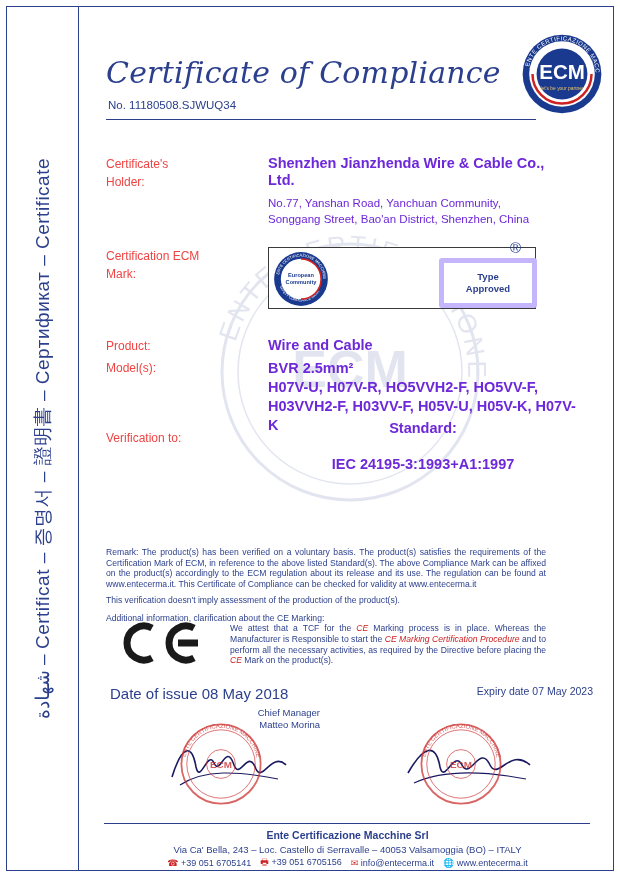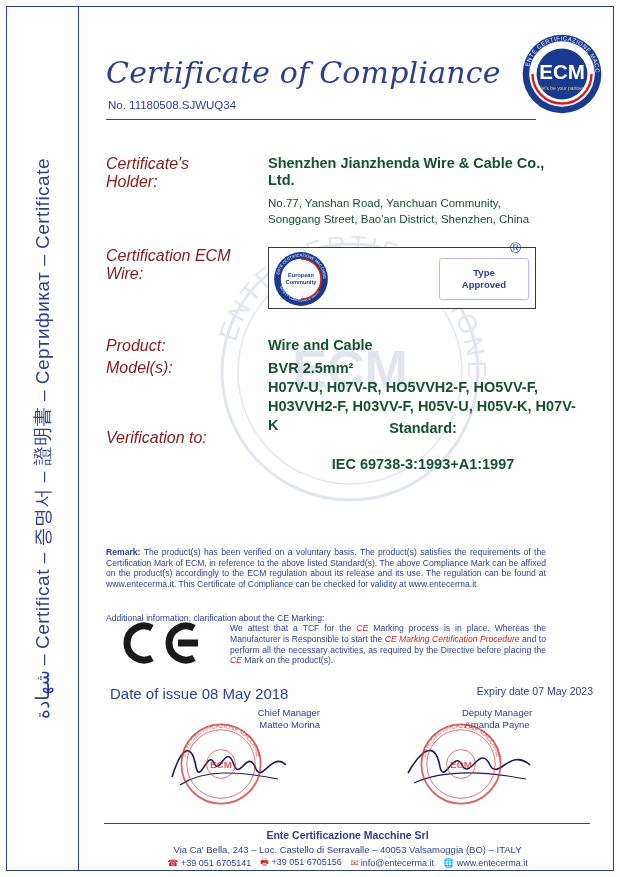--- a/index.html
+++ b/index.html
@@ -90,28 +90,27 @@
     position: absolute;
     left: 120px; top: 215px;
     width: 300px; height: 300px;
     opacity: 0.13;
     pointer-events: none;
   }
 
   
   .row-label {
     position: absolute;
-    color: #7f1d1d;
-    font-size: 16px;
+    color: #ef4444;
+    font-size: 12px;
     line-height: 18px;
-    font-style: italic;
   }
   .row-value {
     position: absolute;
-    color: #14532d;
+    color: #6d28d9;
     font-size: 13px;
     line-height: 17px;
   }
   .value-strong {
     font-weight: bold;
     font-size: 14.5px;
   }
   .value-small {
     font-size: 11.5px;
     line-height: 16px;
@@ -128,21 +127,21 @@
   }
   .mark-box .ce-round {
     position: absolute;
     left: 4px; top: 3px;
     width: 56px; height: 56px;
   }
   .type-approved {
     position: absolute;
     left: 170px; top: 10px;
     width: 88px; height: 40px;
-    border: 1px solid #c4b5fd;
+    border: 5px solid #c4b5fd;
     border-radius: 3px;
     color: #2b3f8c;
     font-size: 9.5px;
     font-weight: bold;
     display: flex;
     flex-direction: column;
     align-items: center;
     justify-content: center;
     line-height: 12px;
   }
@@ -156,21 +155,21 @@
   
   .remark {
     position: absolute;
     left: 26px; top: 540px;
     width: 440px;
     font-size: 8.6px;
     line-height: 10.6px;
     color: #2b3f8c;
     text-align: justify;
   }
-  .remark b { font-weight: bold; }
+  .remark b { font-weight: normal; }
   .remark-note {
     position: absolute;
     left: 26px; top: 588px;
     width: 440px;
     font-size: 8.6px;
     line-height: 10.6px;
     color: #2b3f8c;
   }
   .addl {
     position: absolute;
@@ -315,21 +314,21 @@
       <span>Holder:</span>
     </div>
     <div class="row-value value-strong" style="left:188px; top:148px; width:300px;">Shenzhen Jianzhenda Wire &amp; Cable Co., Ltd.</div>
     <div class="row-value value-small" style="left:188px; top:188px; width:310px;">
       <span>No.77, Yanshan Road, Yanchuan Community,</span><br>
       <span>Songgang Street, Bao'an District, Shenzhen, China</span>
     </div>
 
     <div class="row-label" style="left:26px; top:240px;">
       <span>Certification ECM</span><br>
-      <span>Wire:</span>
+      <span>Mark:</span>
     </div>
 
     <div class="mark-box">
       <svg class="ce-round" viewBox="0 0 100 100">
         <defs>
           <path id="mkTop" d="M 50,50 m -40,0 a 40,40 0 1,1 80,0"></path>
           <path id="mkBot" d="M 50,50 m -40,0 a 40,40 0 1,0 80,0"></path>
         </defs>
         <circle cx="50" cy="50" r="48" fill="#1a3a8f"></circle>
         <circle cx="50" cy="50" r="36" fill="#ffffff"></circle>
@@ -357,49 +356,46 @@
     <div class="row-value value-strong" style="left:188px; top:352px; width:310px; line-height:19px;">
       <span>BVR 2.5mm²</span><br>
       <span>H07V-U, H07V-R, HO5VVH2-F, HO5VV-F,</span><br>
       <span>H03VVH2-F, H03VV-F, H05V-U, H05V-K, H07V-K</span>
     </div>
 
     <div class="row-label" style="left:26px; top:422px;">Verification to:</div>
     <div class="row-value value-strong" style="left:188px; top:412px; width:310px; line-height:18px;text-align:center;">
       <span>Standard:</span><br>
       <br>
-      <span>IEC 69738-3:1993+A1:1997</span>
+      <span>IEC 24195-3:1993+A1:1997</span>
     </div>
 
     <div class="remark">
       <b>Remark:</b><span> The product(s) has been verified on a voluntary basis. The product(s) satisfies the requirements of the Certification Mark of ECM, in reference to the above listed Standard(s). The above Compliance Mark can be affixed on the product(s) accordingly to the ECM regulation about its release and its use. The regulation can be found at www.entecerma.it. This Certificate of Compliance can be checked for validity at www.entecerma.it</span>
     </div>
+    <div class="remark-note">This verification doesn't imply assessment of the production of the product(s).</div>
     <div class="addl">Additional information, clarification about the CE Marking:</div>
 
     <svg class="ce-big" viewBox="0 0 92 48">
       <path d="M34 24 a18 18 0 1 0 0 0.01 M34 10 a16 16 0 1 0 0 28" fill="none"></path>
       <path d="M30 9 A17 17 0 1 0 30 39" fill="none" stroke="#1a1a1a" stroke-width="7"></path>
       <path d="M72 9 A17 17 0 1 0 72 39" fill="none" stroke="#1a1a1a" stroke-width="7"></path>
       <rect x="56" y="20.5" width="20" height="7" fill="#1a1a1a"></rect>
     </svg>
 
     <div class="attest">
       <span>We attest that a TCF for the </span><span class="red">CE</span><span> Marking process is in place. Whereas the Manufacturer is Responsible to start the </span><span class="red">CE Marking Certification Procedure</span><span> and to perform all the necessary activities, as required by the Directive before placing the </span><span class="red">CE</span><span> Mark on the product(s).</span>
     </div>
 
     <div class="issue-date">Date of issue 08 May 2018</div>
     <div class="expiry-date">Expiry date 07 May 2023</div>
 
     <div class="sig-block-l">
       <div>Chief Manager</div>
       <div>Matteo Morina</div>
-    </div>
-    <div class="sig-block-r">
-      <div>Deputy Manager</div>
-      <div>Amanda Payne</div>
     </div>
 
     <svg class="sig-img" style="left:80px; top:718px;" width="150" height="70" viewBox="0 0 150 70">
       <path d="M12 52 C22 20, 32 18, 36 42 C40 60, 48 24, 54 38 C60 52, 66 16, 74 40 C80 56, 88 22, 96 44 C102 58, 112 26, 126 40" fill="none" stroke="#1a1a60" stroke-width="1.6"></path>
       <path d="M20 60 C44 44, 78 46, 118 54" fill="none" stroke="#1a1a60" stroke-width="1.1"></path>
     </svg>
 
     <svg class="sig-img" style="left:318px; top:716px;" width="150" height="70" viewBox="0 0 150 70">
       <path d="M10 50 C26 22, 38 20, 42 44 C46 62, 56 26, 64 42 C72 58, 82 20, 92 42 C100 58, 112 24, 132 42" fill="none" stroke="#1a1a60" stroke-width="1.6"></path>
       <path d="M16 60 C46 46, 86 48, 128 56" fill="none" stroke="#1a1a60" stroke-width="1.1"></path>

